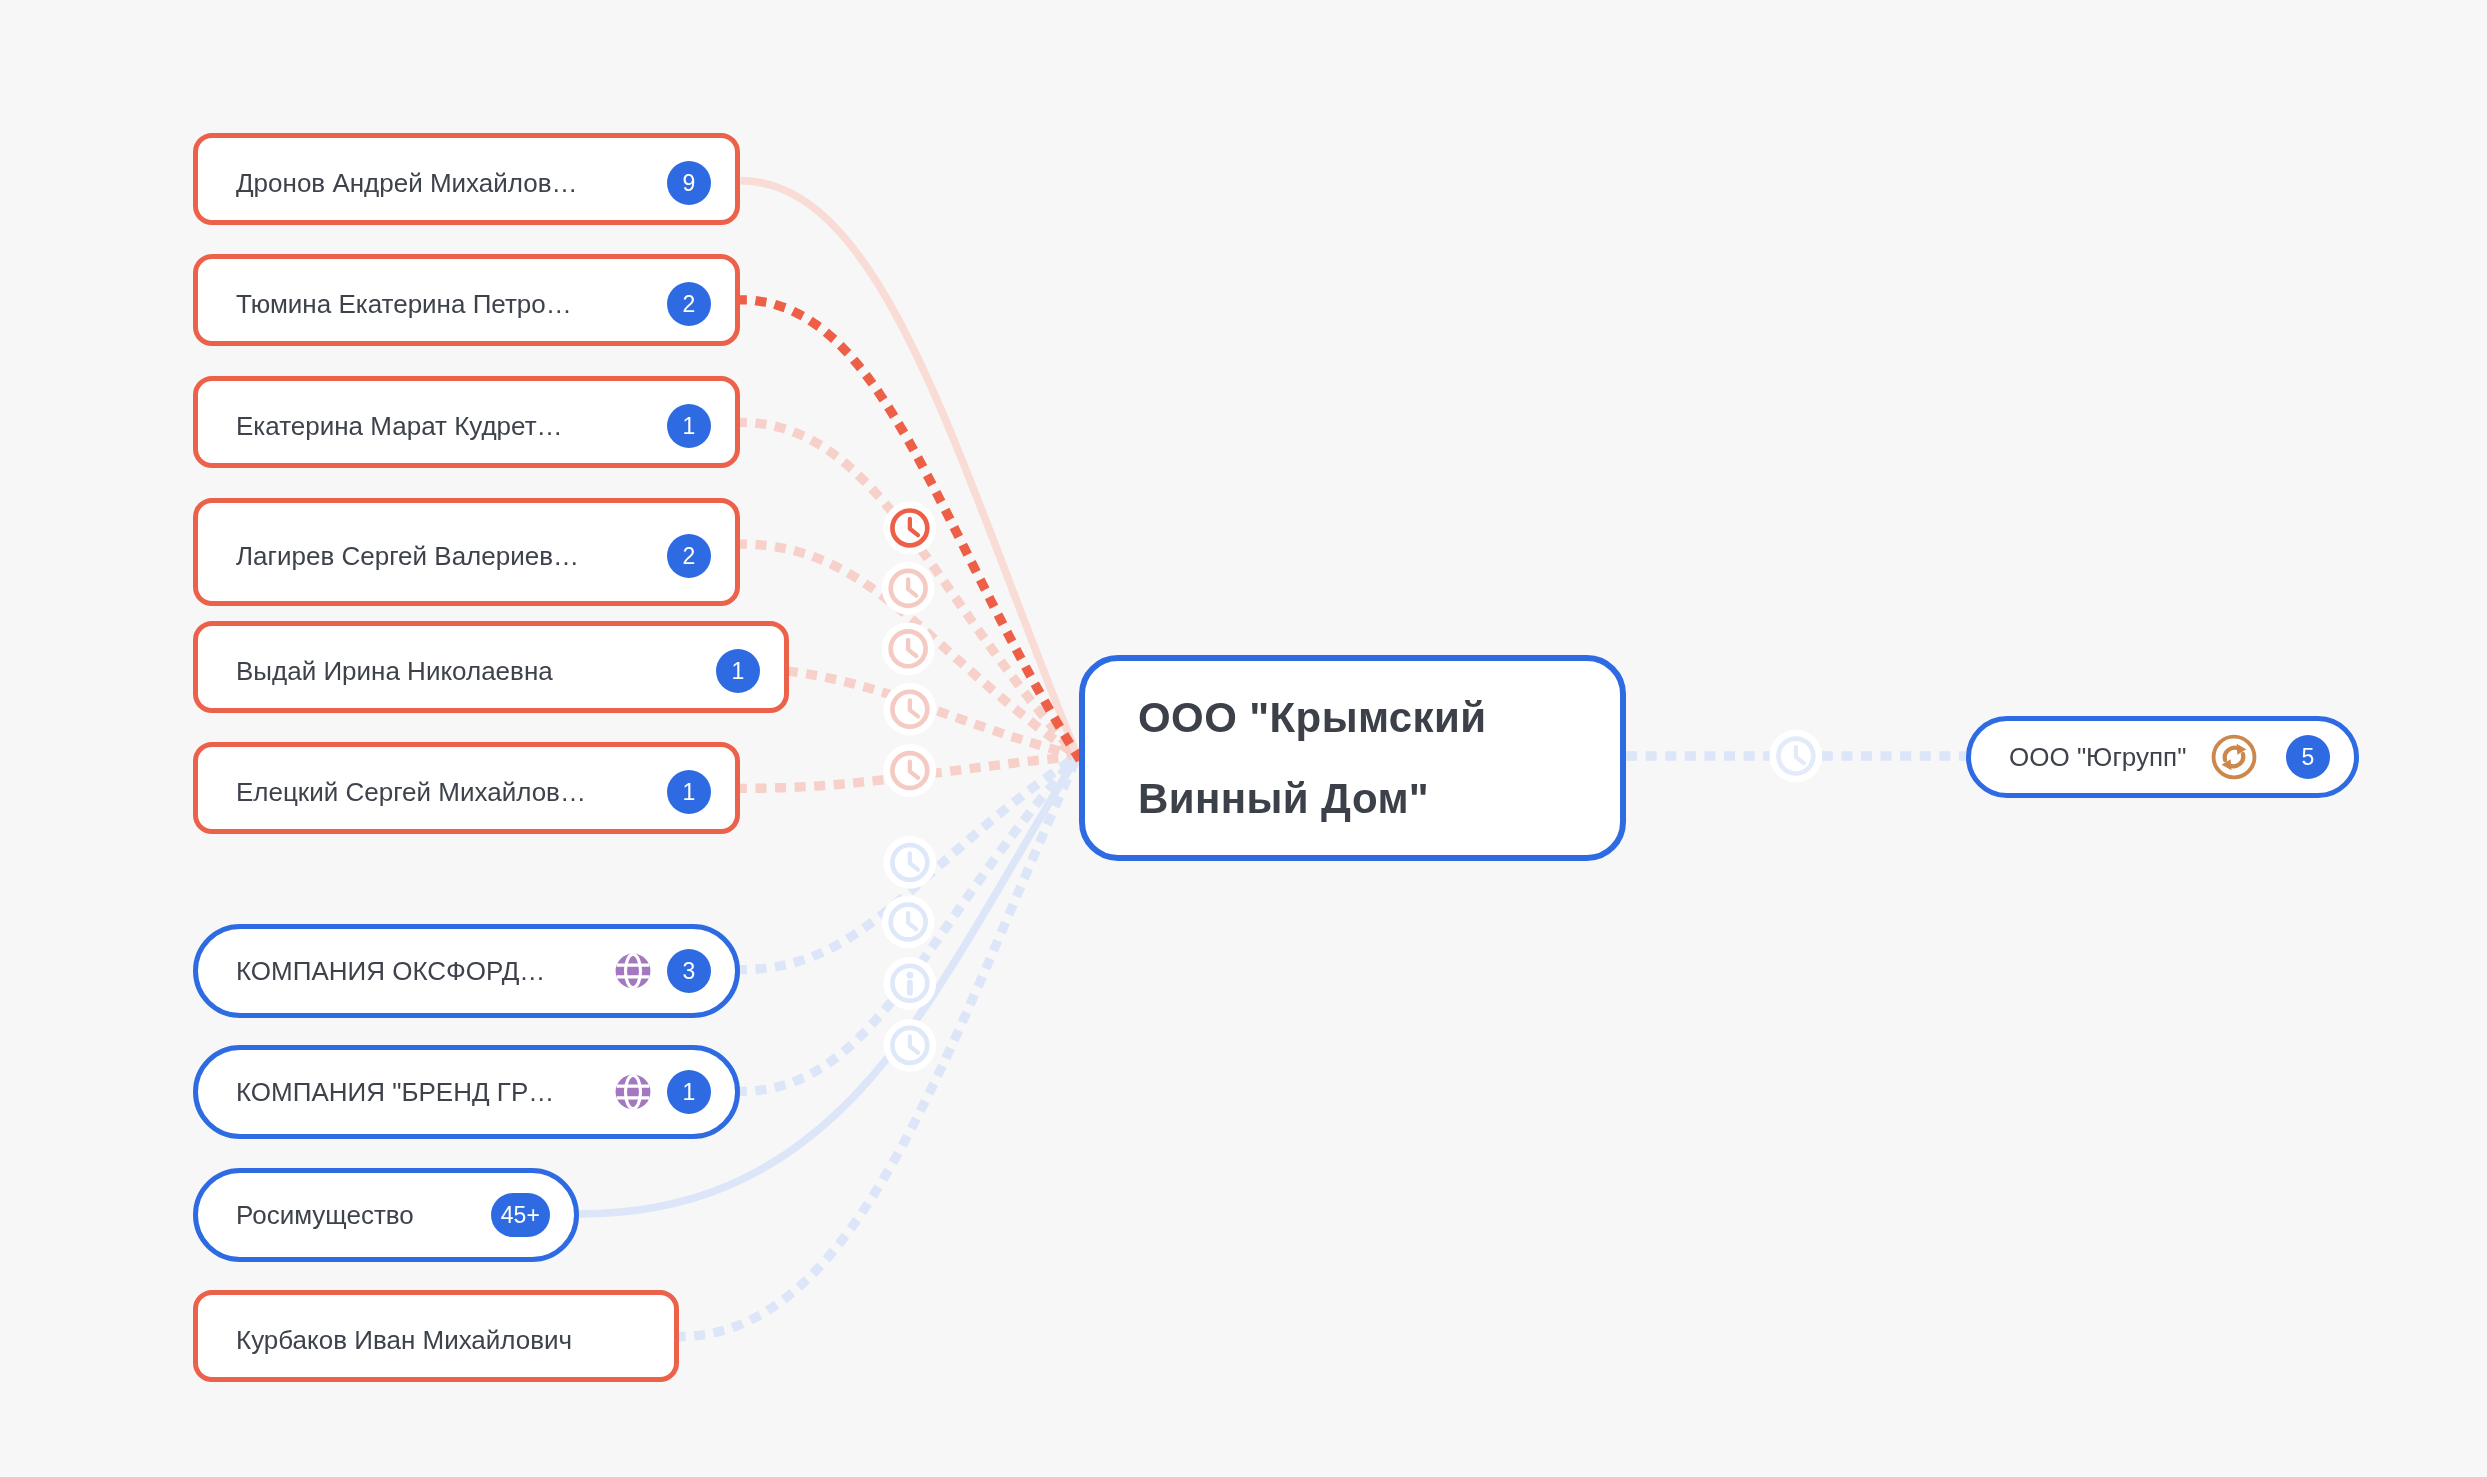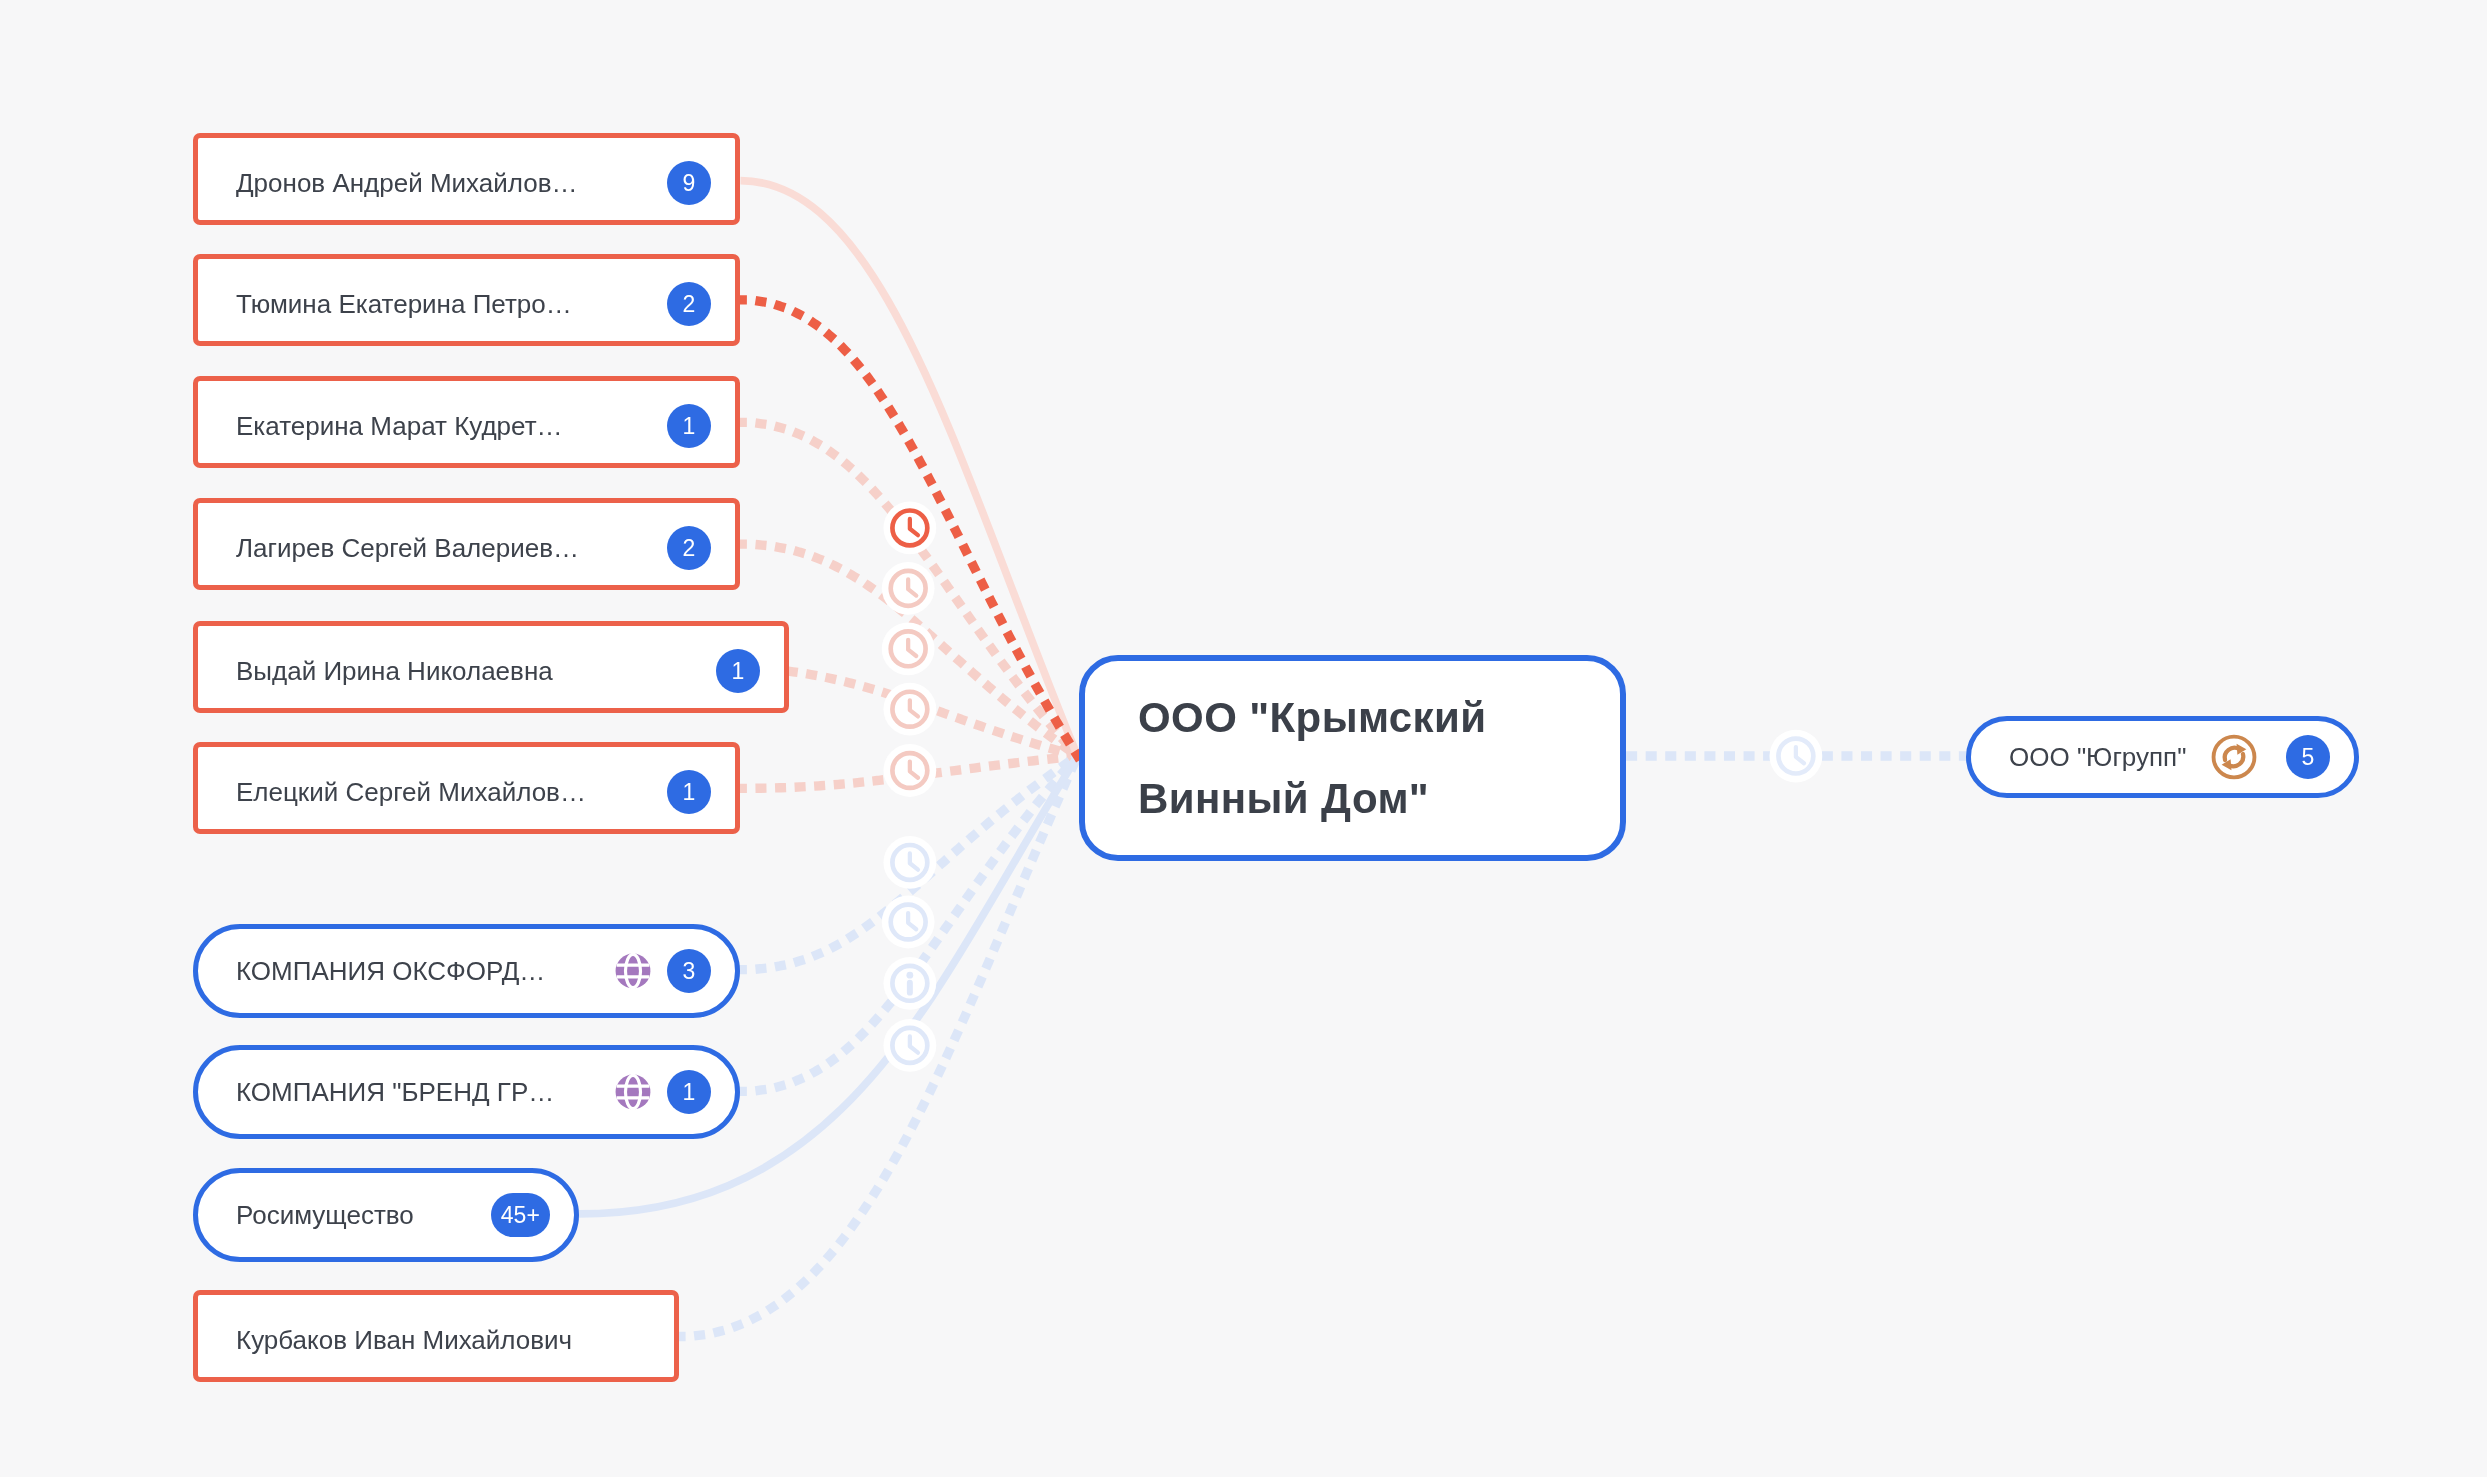--- a/index.html
+++ b/index.html
@@ -16,21 +16,21 @@
   .edge-dot{stroke-width:11;stroke-dasharray:2 21;stroke-linecap:square;}
   .edge-dot-red{stroke:#ed5f46;}
   .edge-dot-pink{stroke:#f6d0c9;}
   .edge-dot-blue{stroke:#dce6f8;}
   .node{
     position:absolute;z-index:2;display:flex;align-items:center;
     background:#ffffff;box-sizing:border-box;
     font-size:26px;white-space:nowrap;cursor:pointer;
   }
   .node .label{flex:1;color:#3d424b;}
-  .person{border:5.1px solid #ec614a;border-radius:7px;padding:8px 24px 0 38px;}
+  .person{border:5.1px solid #ec614a;border-radius:19px;padding:8px 24px 0 38px;}
   .company{border:5.1px solid #2e6be3;border-radius:51px;padding:0 24px 0 38px;align-items:center;}
   .badge{
     min-width:44px;height:44px;border-radius:23px;background:#2e6be3;color:#fff;
     display:flex;align-items:center;justify-content:center;
     font-size:23px;font-weight:500;box-sizing:border-box;padding:0 10.2px;
     margin-left:15.3px;
   }
   .globe{width:38px;height:38px;margin-left:12px;flex:none;}
   .center-node{
     position:absolute;z-index:2;left:1079px;top:655px;width:547px;height:206px;
@@ -104,21 +104,21 @@
   <div class="node person" style="left:193px;top:254px;width:547px;height:92px">
     <span class="label">Тюмина Екатерина Петро…</span>
     <span class="badge">2</span>
   </div>
 
   <div class="node person" style="left:193px;top:376px;width:547px;height:92px">
     <span class="label">Екатерина Марат Кудрет…</span>
     <span class="badge">1</span>
   </div>
 
-  <div class="node person" style="left:193px;top:498px;width:547px;height:92px">
+  <div class="node person" style="left:193px;top:498px;width:547px;height:108px">
     <span class="label">Лагирев Сергей Валериев…</span>
     <span class="badge">2</span>
   </div>
 
   <div class="node person" style="left:193px;top:621px;width:596px;height:92px">
     <span class="label">Выдай Ирина Николаевна</span>
     <span class="badge">1</span>
   </div>
 
   <div class="node person" style="left:193px;top:742px;width:547px;height:92px">

